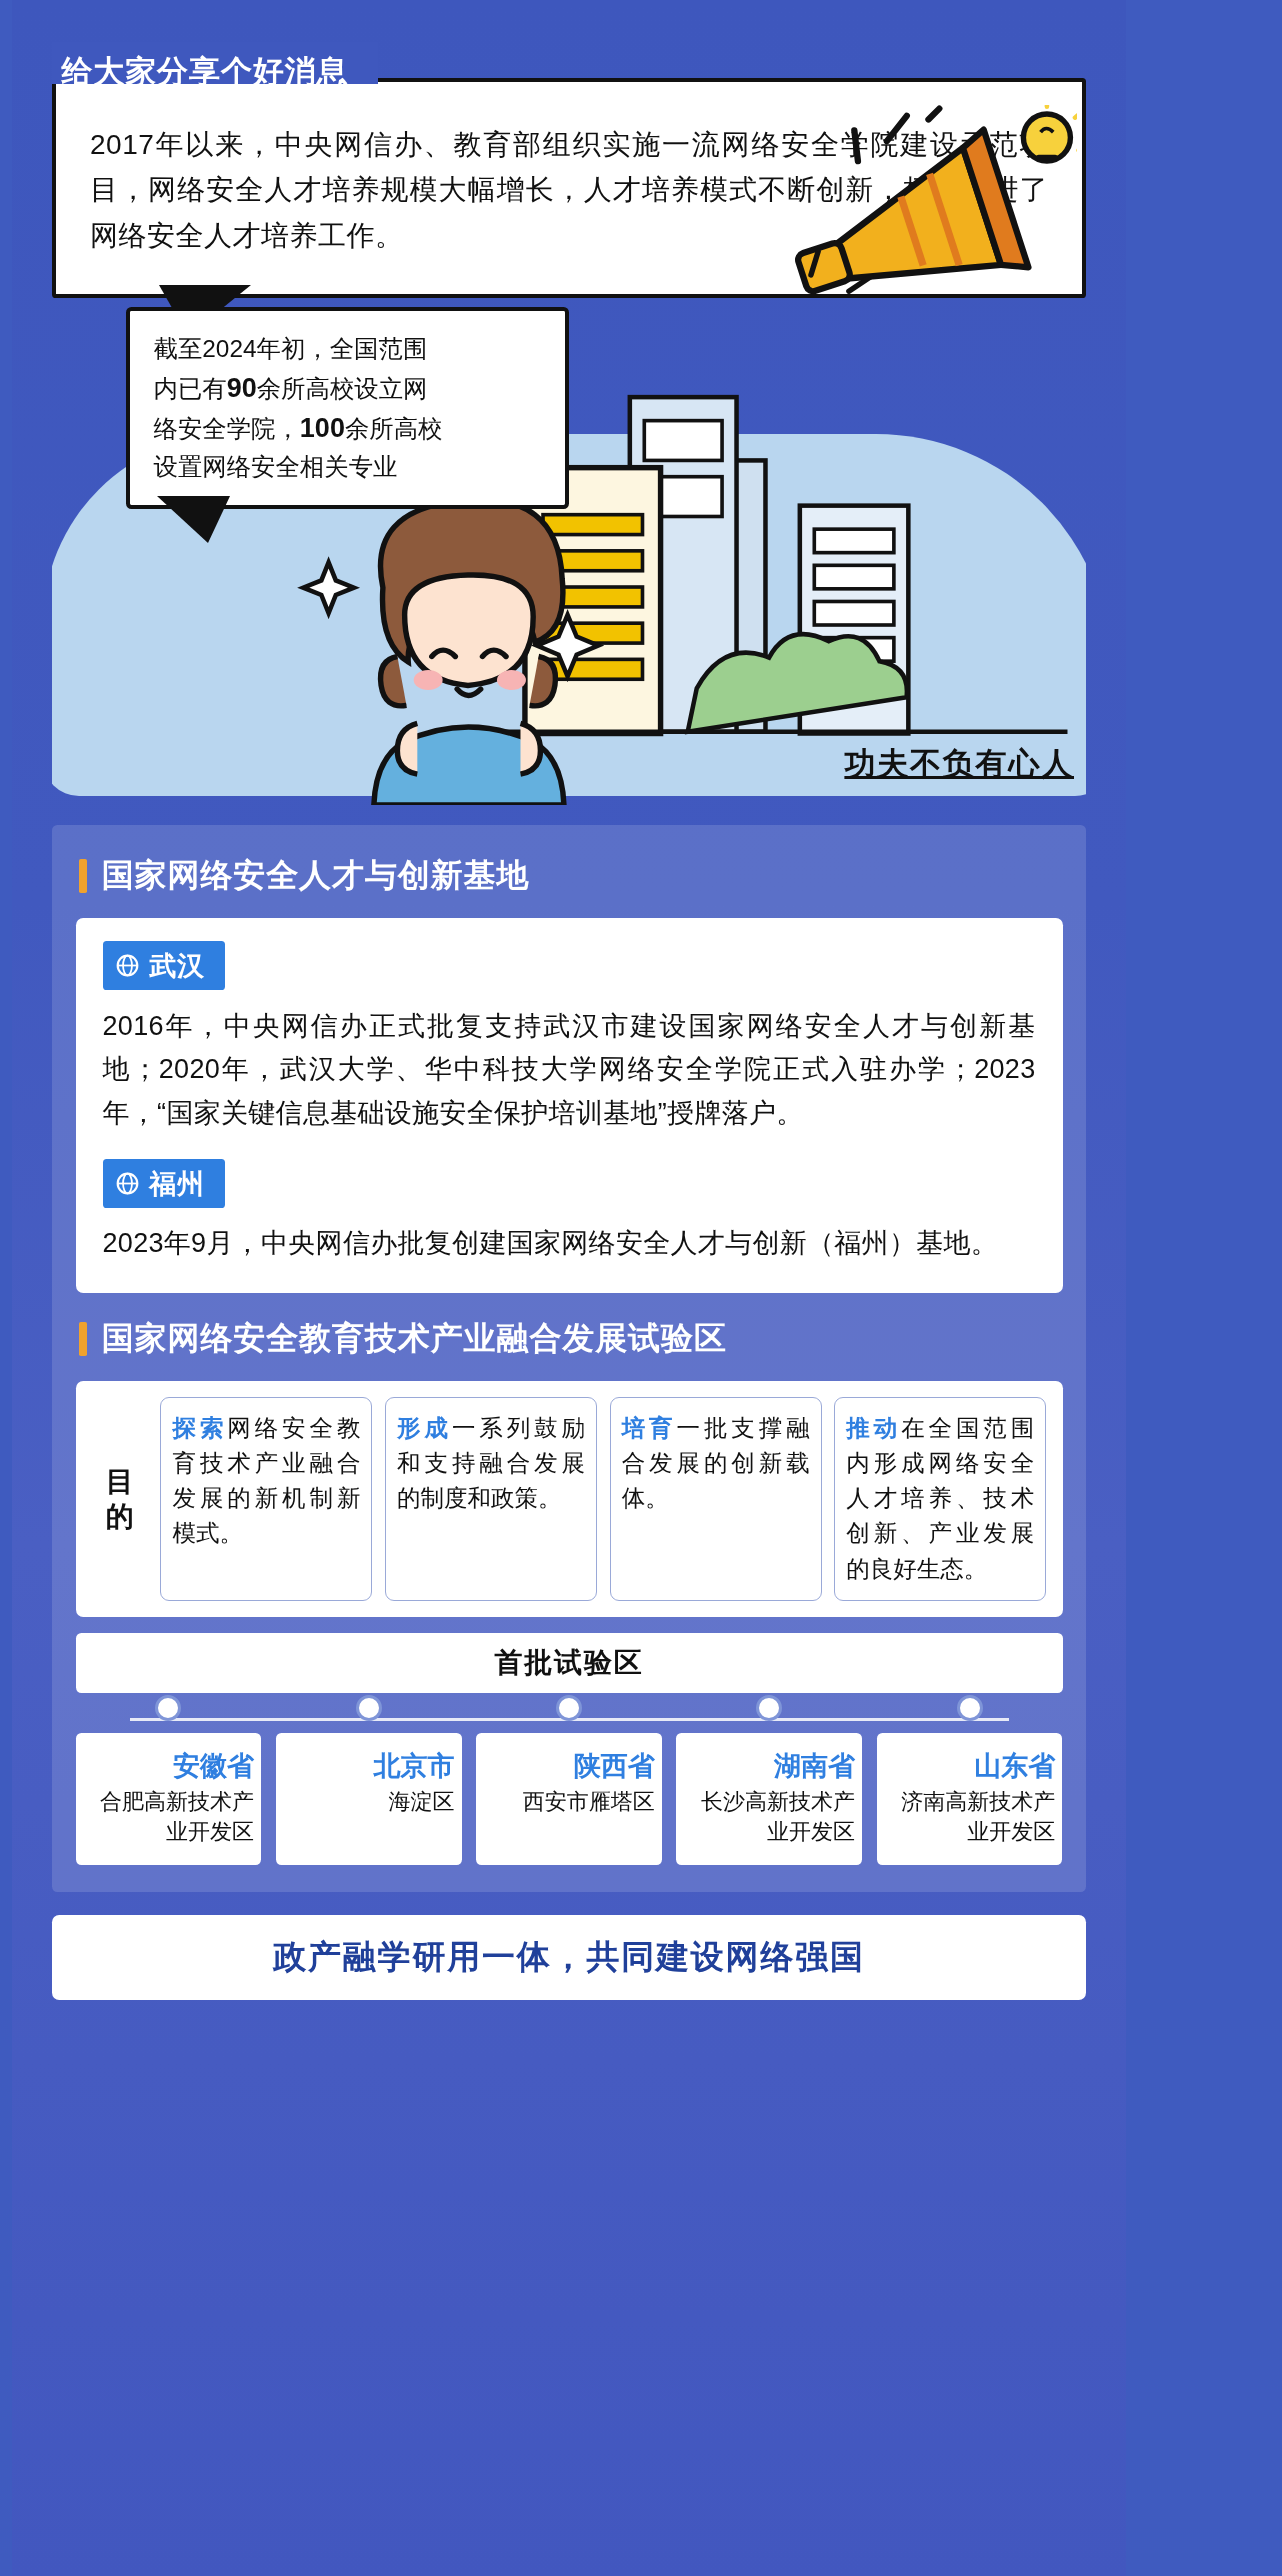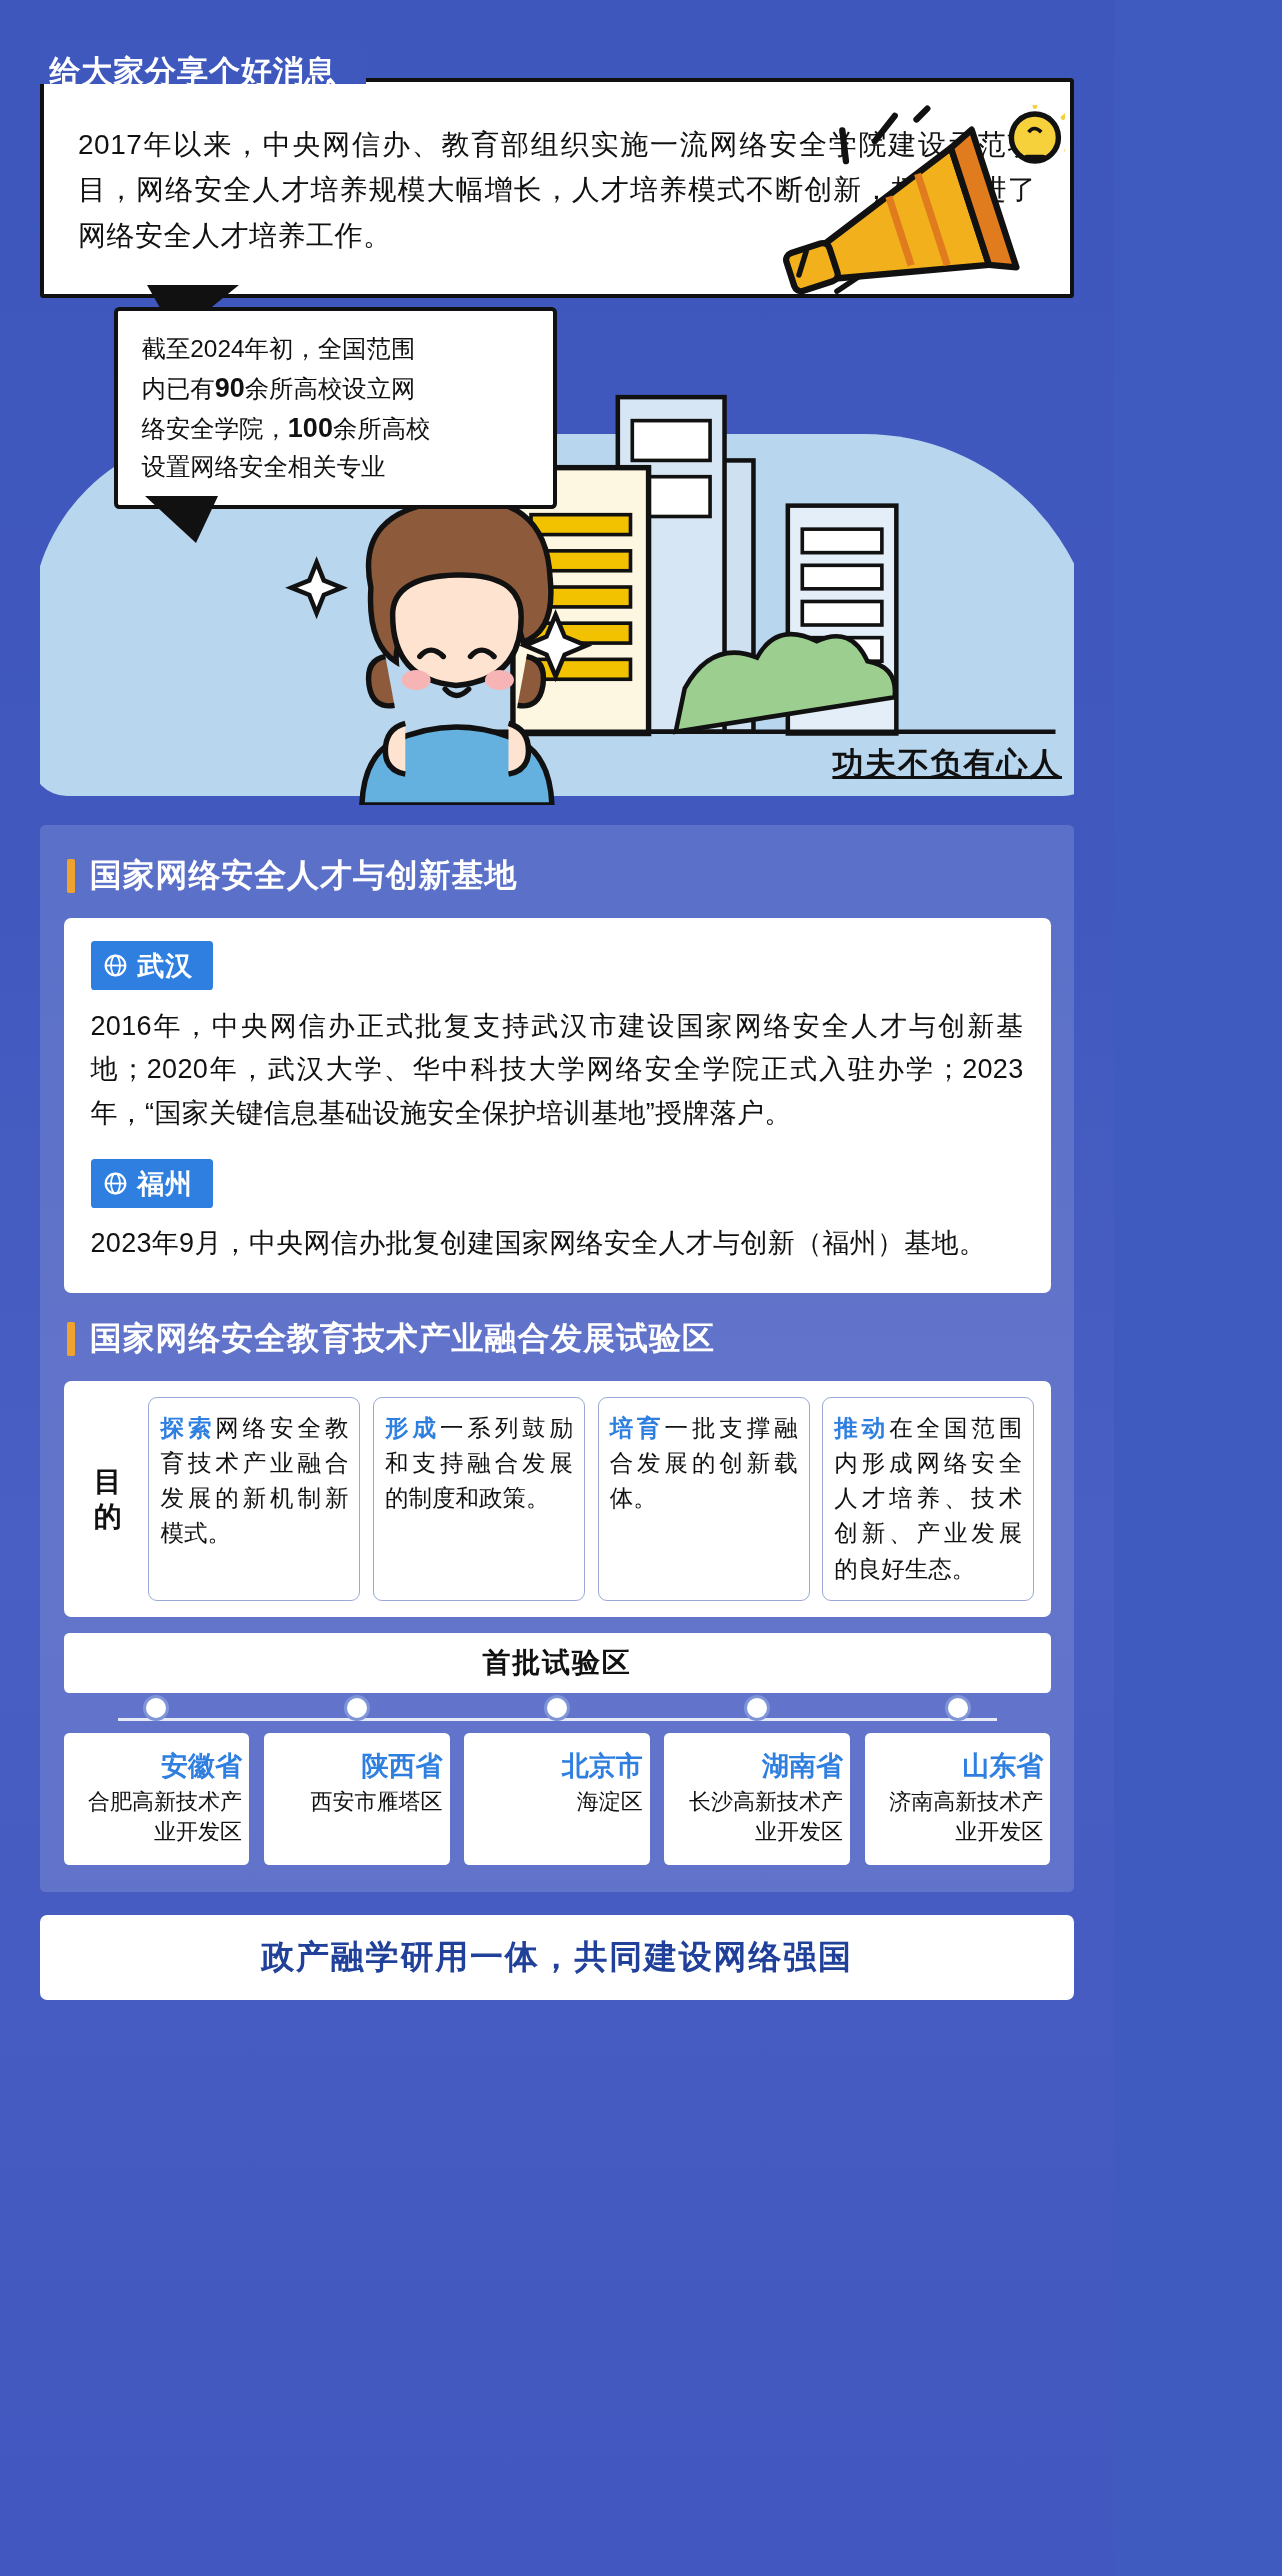--- a/index.html
+++ b/index.html
@@ -10,20 +10,21 @@
     -webkit-font-smoothing:antialiased;
   }
   .page{
     position:relative;
     width:1114px;
     min-height:2576px;
     background:linear-gradient(180deg,#3e57bd 0%,#4159bf 35%,#4a5fc3 60%,#4257bf 100%);
     box-sizing:border-box;
     padding:0;
     overflow:hidden;
+    margin-left:12px;
   }
   
   .top-zone{
     position:relative;
     margin:78px 40px 0 40px;
   }
   .bubble{
     position:relative;
     background:#ffffff;
     border:4.5px solid #111;
@@ -476,27 +477,27 @@
     <div class="nodes">
       <div class="node-line"></div>
       <div class="node-cards">
         <div class="node">
           <div class="dot"></div>
           <div class="prov">安徽省</div>
           <div class="zone">合肥高新技术产业开发区</div>
         </div>
         <div class="node">
           <div class="dot"></div>
-          <div class="prov">陕西省</div>
-          <div class="zone">西安市雁塔区</div>
+          <div class="prov">北京市</div>
+          <div class="zone">海淀区</div>
         </div>
         <div class="node">
           <div class="dot"></div>
-          <div class="prov">北京市</div>
-          <div class="zone">海淀区</div>
+          <div class="prov">陕西省</div>
+          <div class="zone">西安市雁塔区</div>
         </div>
         <div class="node">
           <div class="dot"></div>
           <div class="prov">湖南省</div>
           <div class="zone">长沙高新技术产业开发区</div>
         </div>
         <div class="node">
           <div class="dot"></div>
           <div class="prov">山东省</div>
           <div class="zone">济南高新技术产业开发区</div>

